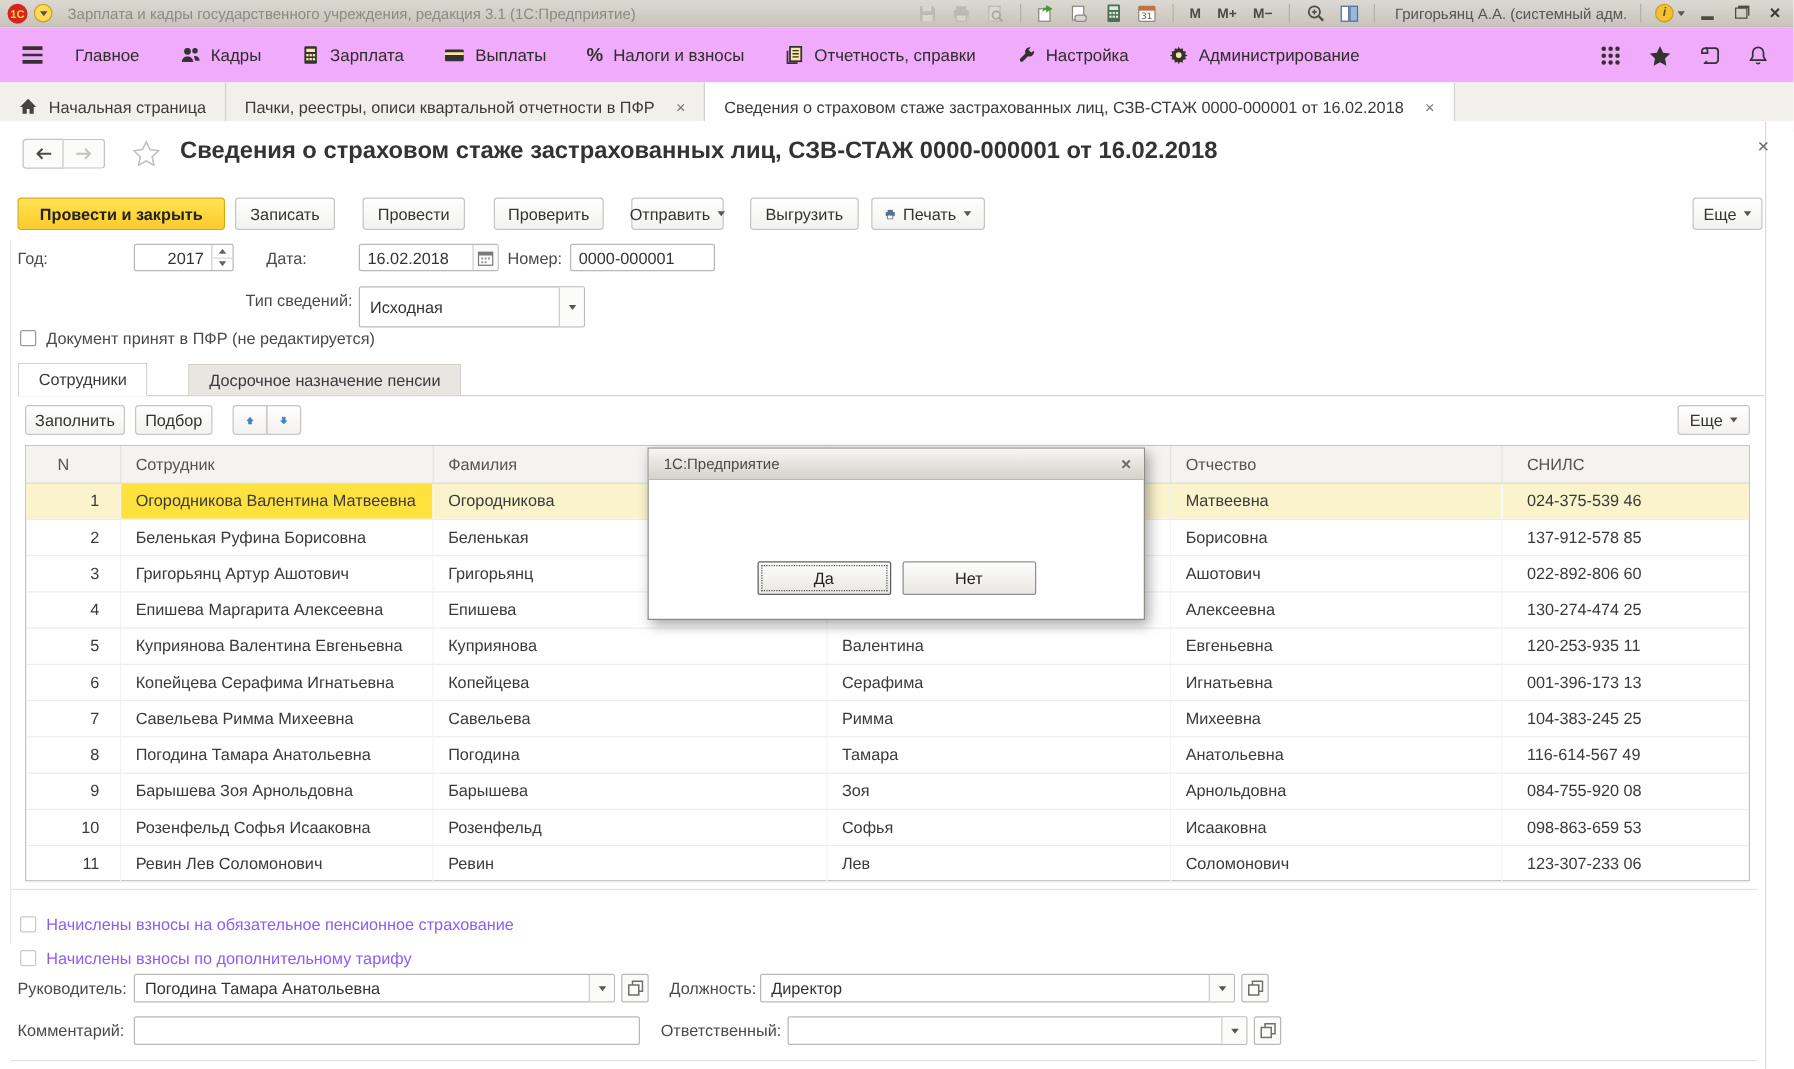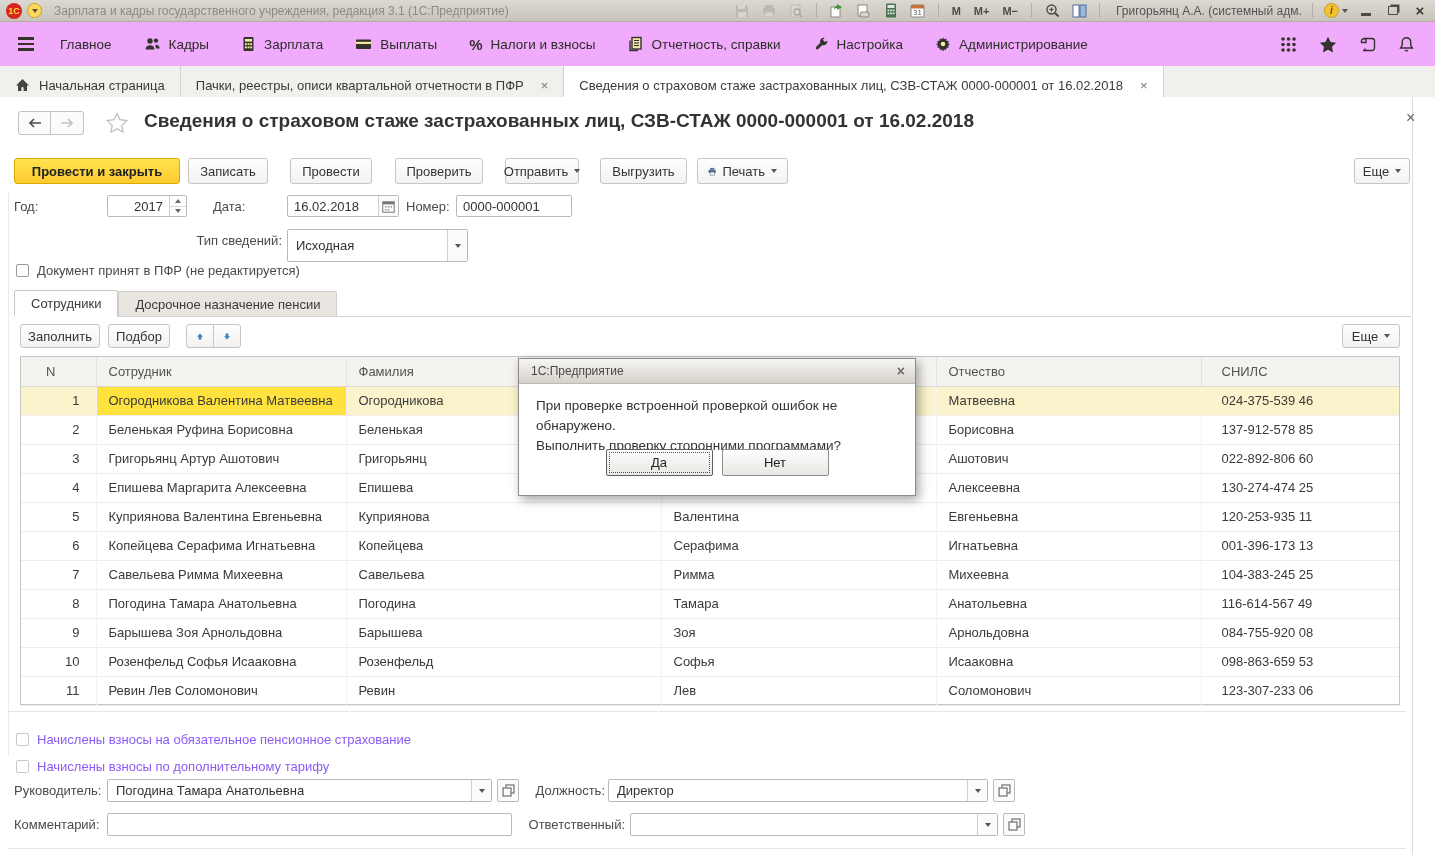--- a/index.html
+++ b/index.html
@@ -69,21 +69,21 @@
   .tri-up{width:0;height:0;border-left:3px solid transparent;border-right:3px solid transparent;border-bottom:4px solid #666;}
   .tri-dn{width:0;height:0;border-left:3px solid transparent;border-right:3px solid transparent;border-top:4px solid #666;}
   .combo{position:absolute;height:23px;border:1px solid #b9b9b9;border-radius:2px;background:#fff;display:flex;align-items:stretch;}
   .combo .txt{flex:1;display:flex;align-items:center;padding:0 8px;font-size:13px;color:#333;white-space:nowrap;overflow:hidden;}
   .openbtn{position:absolute;width:22px;height:23px;border:1px solid #b9b9b9;border-radius:2px;background:#fbfbfa;display:flex;align-items:center;justify-content:center;cursor:pointer;}
   .cbrow{position:absolute;display:flex;align-items:center;gap:8px;cursor:pointer;}
   .cb{width:13px;height:13px;border:1px solid #9a9a9a;border-radius:2px;background:#fff;flex:0 0 auto;}
   .cb.dis{border-color:#cbc9c6;}
 
   
-  .sec-tabs{position:absolute;left:14px;top:193px;right:24px;height:27px;border-bottom:1px solid #d6d4d0;display:flex;align-items:flex-end;}
+  .sec-tabs{position:absolute;left:14px;top:193px;right:24px;height:27px;border-bottom:1px solid #d6d4d0;display:flex;align-items:flex-end;gap:32px;}
   .stab{height:27px;display:flex;align-items:center;padding:0 16px;font-size:13px;color:#3a3a3a;cursor:pointer;}
   .stab.active{background:#fff;border:1px solid #c9c7c3;border-bottom:1px solid #fff;border-radius:2px 2px 0 0;margin-bottom:-1px;z-index:2;}
   .stab.idle{background:#e9e6e1;border:1px solid #d2cfca;border-bottom:none;border-radius:2px 2px 0 0;height:25px;}
 
   
   .grid-wrap{position:absolute;left:20px;top:259px;width:1380px;height:349px;border:1px solid #c6c6c4;background:#fff;}
   table.grid{border-collapse:collapse;table-layout:fixed;width:100%;}
   table.grid th{height:29px;background:#f4f3f0;border-bottom:1px solid #d9d8d5;border-right:1px solid #e4e3e0;font-weight:normal;color:#55534f;text-align:left;padding:0 12px;font-size:13px;}
   table.grid th:first-child{padding-left:25px;}
   table.grid td{height:29px;border-bottom:1px solid #eeedeb;border-right:1px solid #f4f3f1;padding:0 12px;font-size:13px;color:#3a3a3a;white-space:nowrap;overflow:hidden;}
@@ -628,22 +628,18 @@
       </svg>
     </span>
 
   <div class="hline" style="left:8px;top:751px;width:1398px;"></div>
 
   <div class="dialog">
     <div class="dlg-title">
       <span>1С:Предприятие</span>
       <span class="dlg-x">×</span>
     </div>
-    <div class="dlg-body">
-      <div>При проверке встроенной проверкой ошибок не обнаружено.</div>
-      <div>Выполнить проверку сторонними программами?</div>
-    </div>
     <div class="dlg-btns">
       <button class="dlg-btn default">Да</button>
       <button class="dlg-btn">Нет</button>
     </div>
   </div>
 </div>
 
 </body></html>

